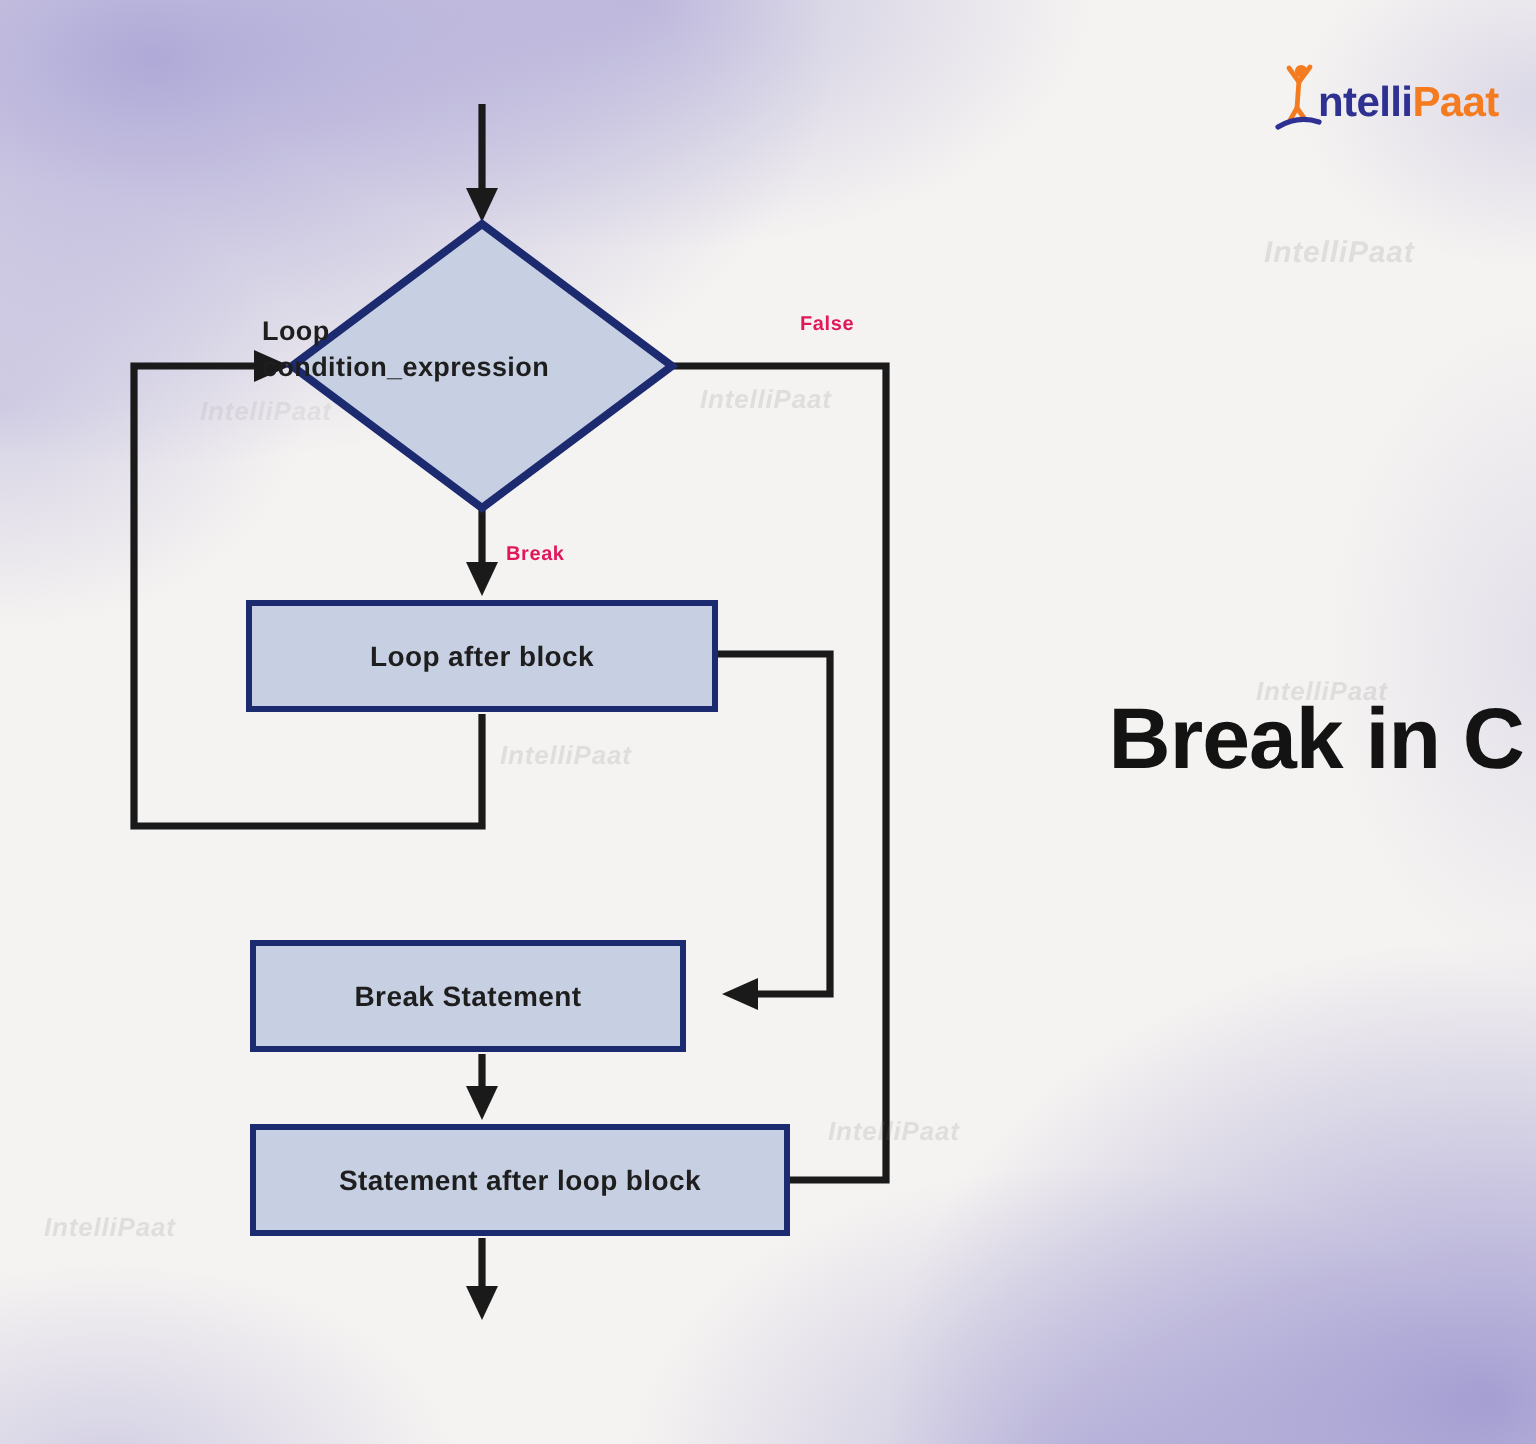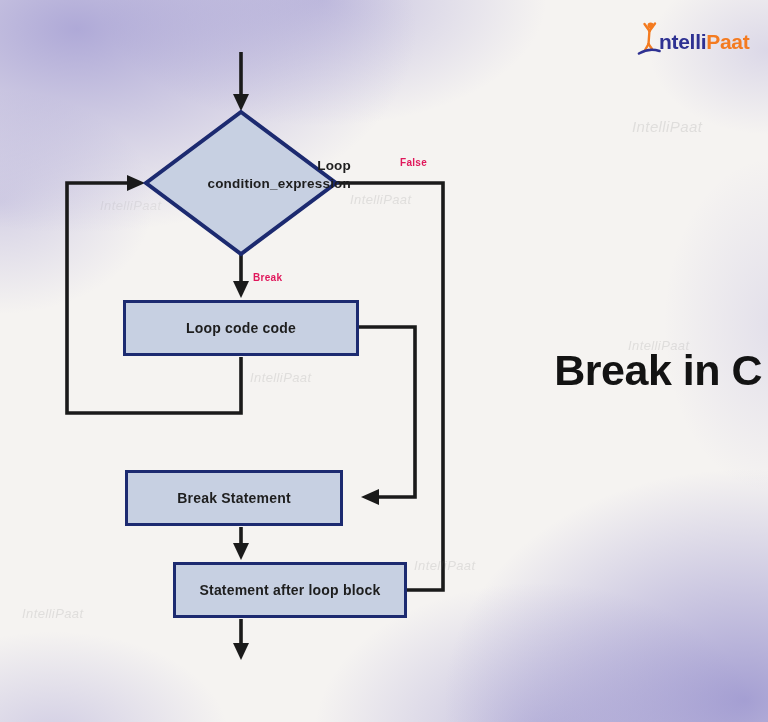--- a/index.html
+++ b/index.html
@@ -20,43 +20,43 @@
   .layer{position:absolute;left:0;top:0;}
   
   .flow-box{
     position:absolute;box-sizing:border-box;
     background:#c7d0e2;border:3px solid #1c2a70;
     display:flex;align-items:center;justify-content:center;
     font-weight:700;font-size:14px;color:#1e1e1e;letter-spacing:.2px;
   }
   .box-loop{left:123px;top:300px;width:236px;height:56px;}
   .box-break{left:125px;top:470px;width:218px;height:56px;}
-  .box-after{left:125px;top:562px;width:234px;height:56px;margin-left:48px;}
+  .box-after{left:125px;top:562px;width:270px;height:56px;}
   
   .diamond-label{
-    position:absolute;left:131px;top:157px;width:220px;text-align:right;
+    position:absolute;left:131px;top:157px;width:220px;text-align:left;
     font-weight:700;font-size:13.5px;line-height:1.35;color:#1e1e1e;letter-spacing:.2px;
   }
   
   .branch-label{position:absolute;font-weight:700;font-size:10px;color:#e0175b;letter-spacing:.3px;}
   .label-true{left:253px;top:272px;}
   .label-false{left:400px;top:157px;}
   
   .big-title{
     position:absolute;left:478px;top:346px;width:284px;text-align:right;
     font-weight:800;font-size:43px;color:#131313;letter-spacing:-0.5px;
   }
   
-  .logo{position:absolute;left:637px;top:20px;display:flex;align-items:center;}
+  .logo{position:absolute;left:637px;top:30px;display:flex;align-items:center;}
   .logo-text{font-weight:800;font-size:21px;letter-spacing:-0.3px;line-height:1;}
   .logo-ntelli{color:#2e3192;}
   .logo-paat{color:#f47b20;}
   
   .wm{
-    position:absolute;font-weight:400;font-size:13px;letter-spacing:.4px;
+    position:absolute;font-weight:700;font-size:13px;letter-spacing:.4px;
     color:rgba(110,110,110,0.16);white-space:nowrap;font-style:italic;
   }
 </style>
 </head>
 <body>
 
 <div class="stage">
 
   <svg class="layer" width="768" height="722" viewBox="0 0 768 722">
     <g stroke="#1a1a1a" stroke-width="3.6" fill="none">
@@ -98,21 +98,21 @@
 
   <div class="diamond-label">
     <div>Loop</div>
     <div>condition_expression</div>
   </div>
 
   <span class="branch-label label-true">Break</span>
   <span class="branch-label label-false">False</span>
 
   <div class="flow-box box-loop">
-    <span>Loop code code</span>
+    <span>Loop after block</span>
   </div>
   <div class="flow-box box-break">
     <span>Break Statement</span>
   </div>
   <div class="flow-box box-after">
     <span>Statement after loop block</span>
   </div>
 
   <div class="big-title">Break in C</div>
 

